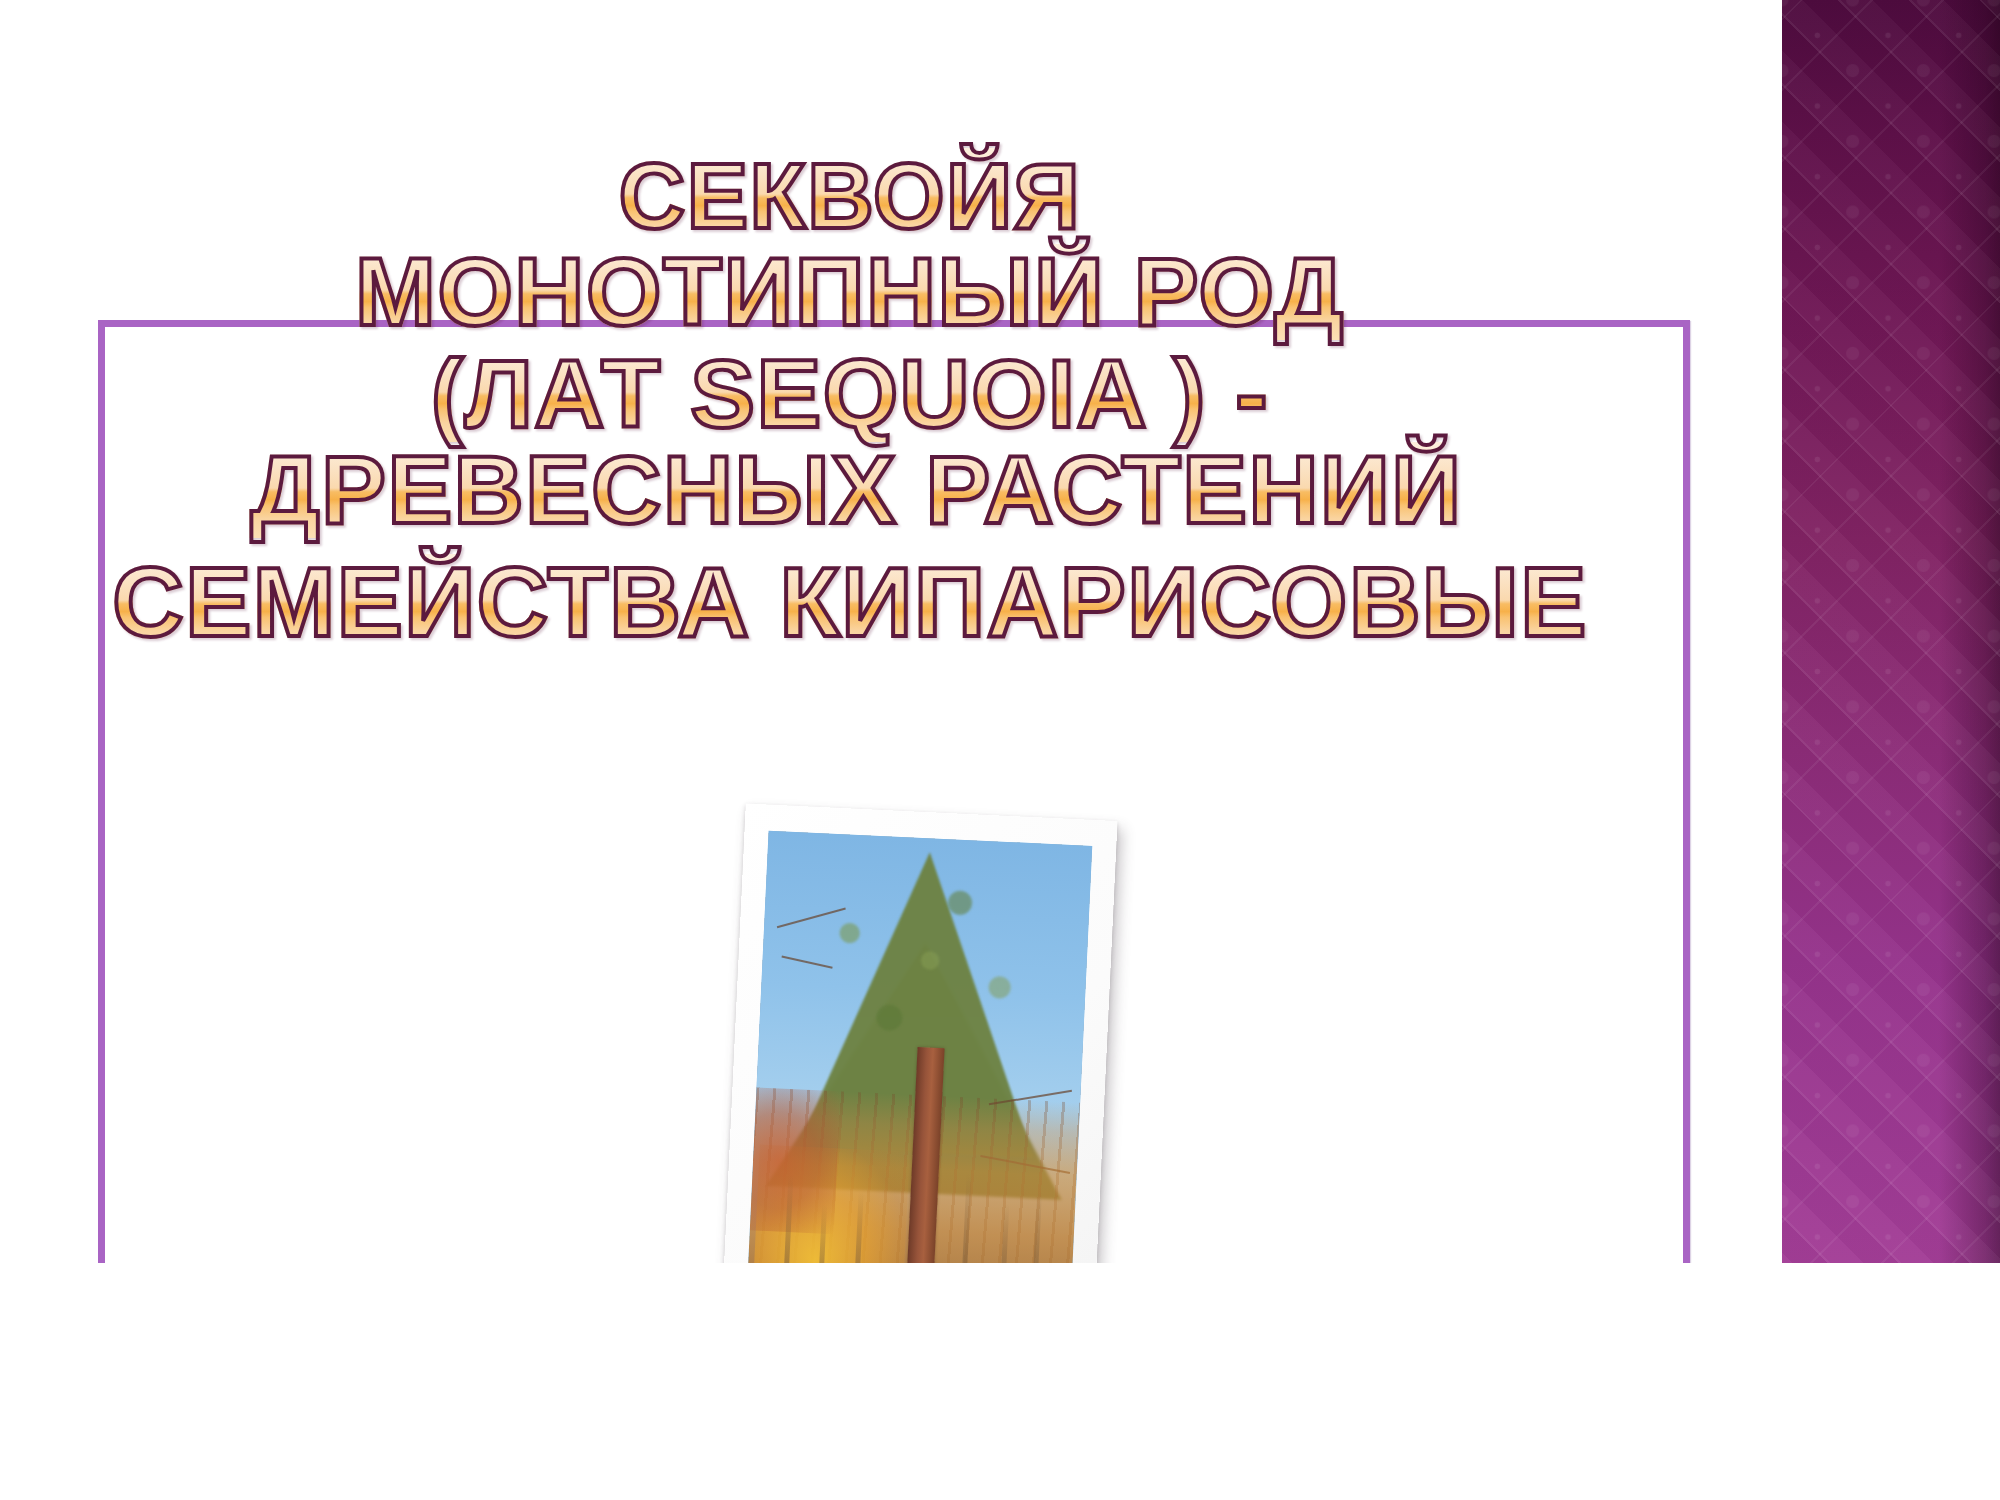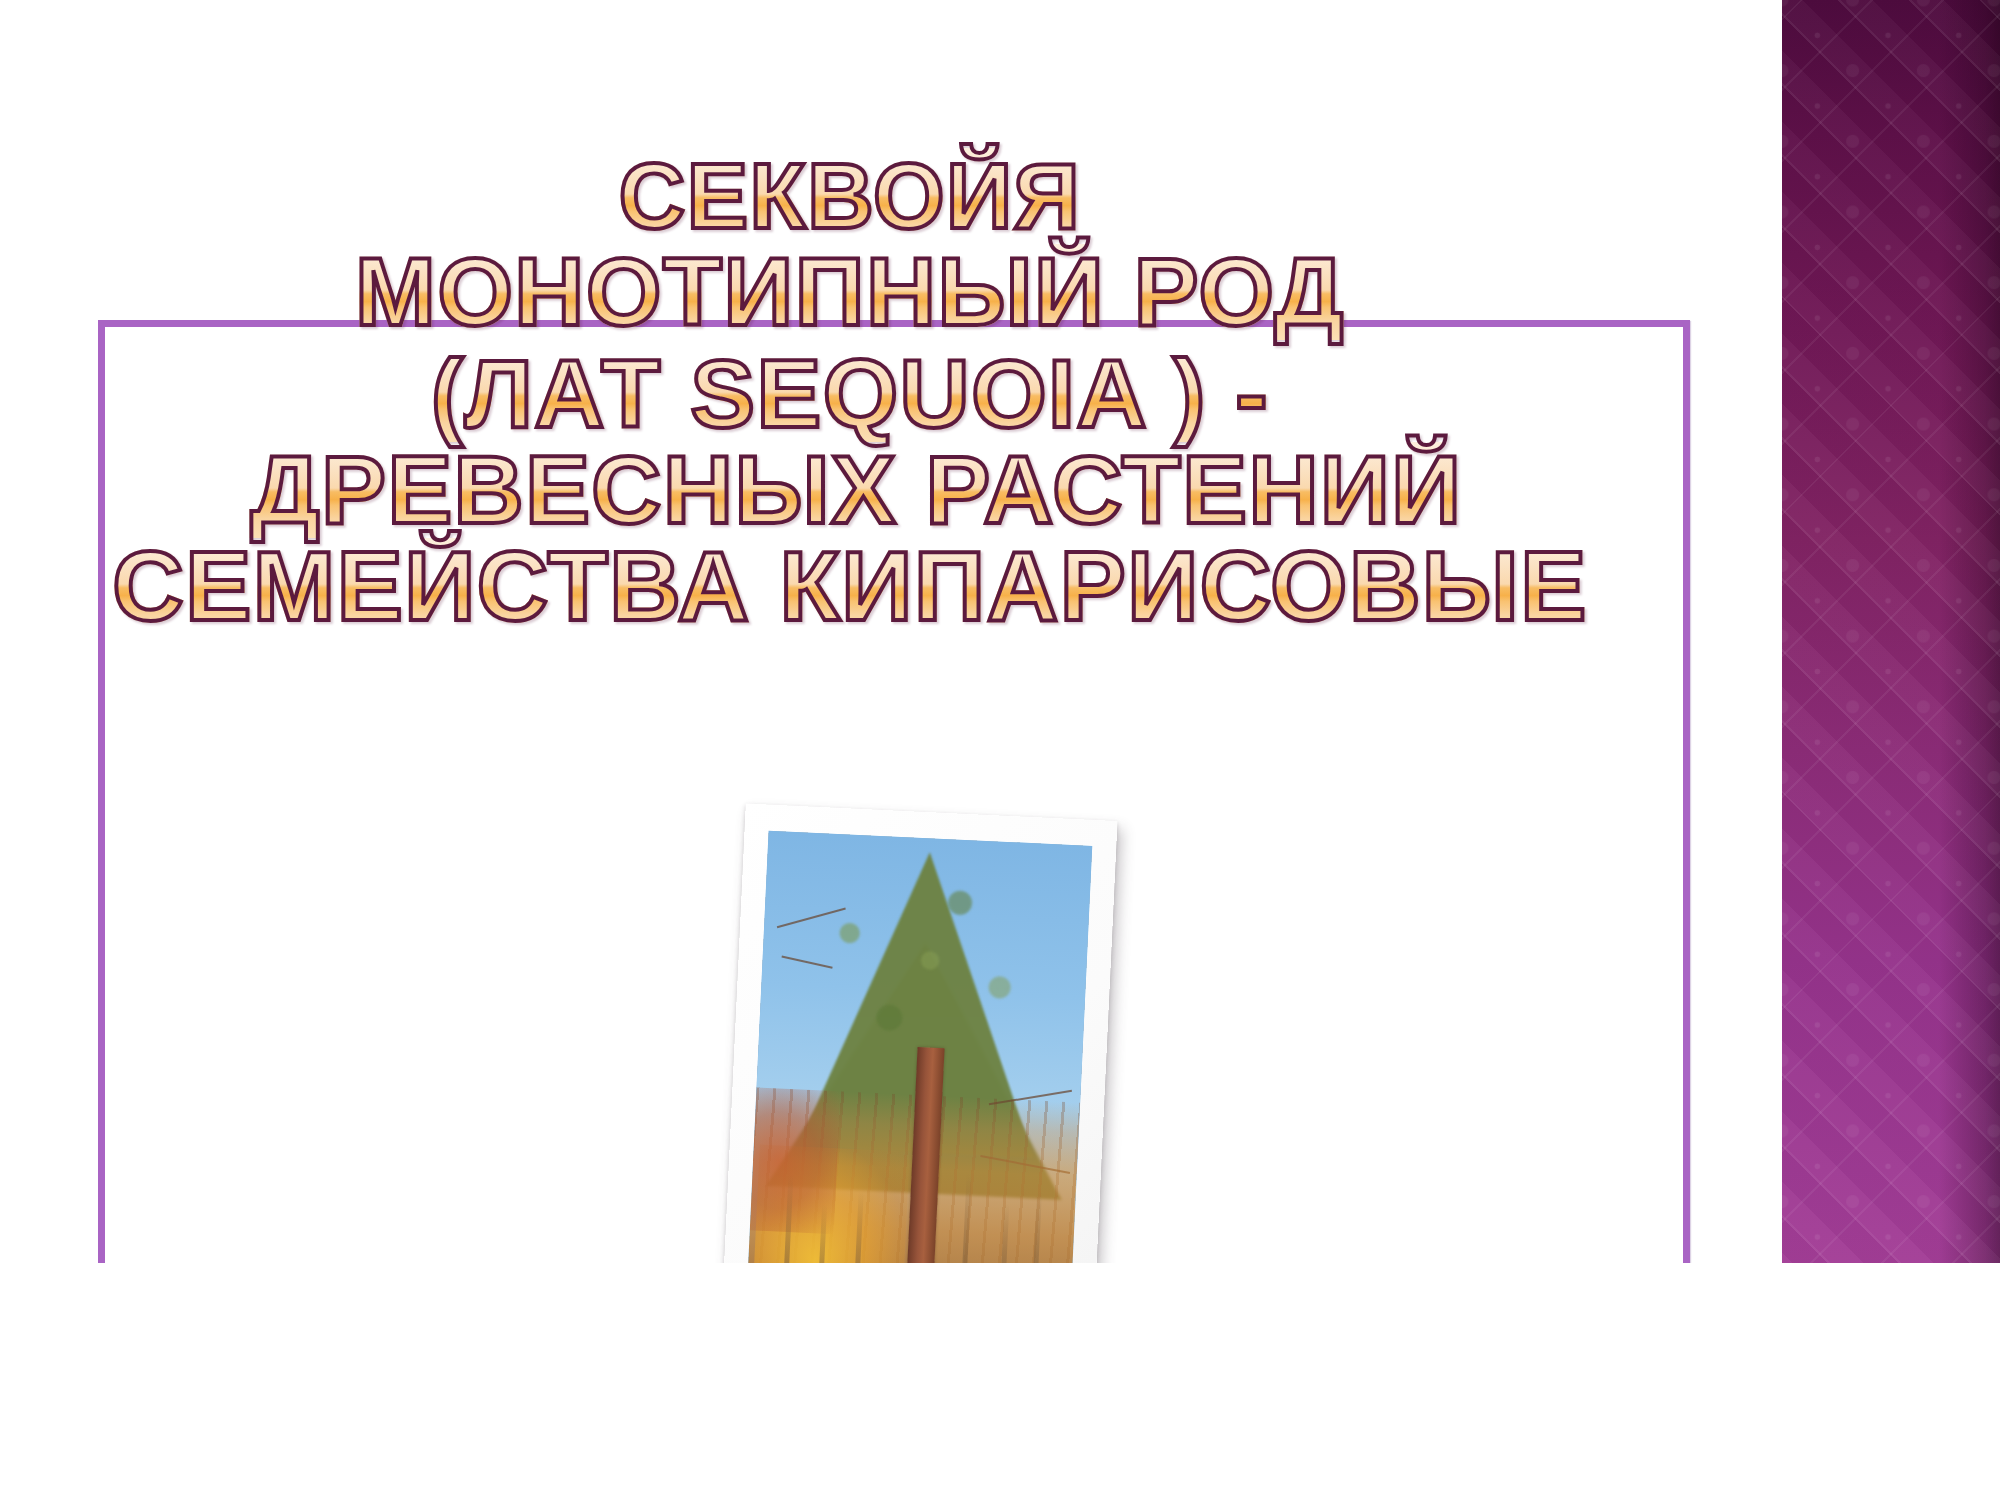--- a/index.html
+++ b/index.html
@@ -122,21 +122,21 @@
     -webkit-background-clip: text;
     background-clip: text;
     color: transparent;
     -webkit-text-fill-color: transparent;
     filter: drop-shadow(2px 2px 1px rgba(92,26,62,0.22));
   }
   #title-line-1 { font-size: 92px; }
   #title-line-2 { font-size: 97px; margin-top: 6px; }
   #title-line-3 { font-size: 97px; }
   #title-line-4 { font-size: 97px; padding-left: 13px; }
-  #title-line-5 { font-size: 99px; }
+  #title-line-5 { font-size: 99px; margin-top: 16px; }
 
   
   #photo-frame {
     position: absolute;
     left: 732px;
     top: 812px;
     width: 372px;
     height: 580px;
     background: linear-gradient(135deg, #ffffff 0%, #fbfbfb 55%, #f2f2f2 100%);
     transform: rotate(2.7deg);

